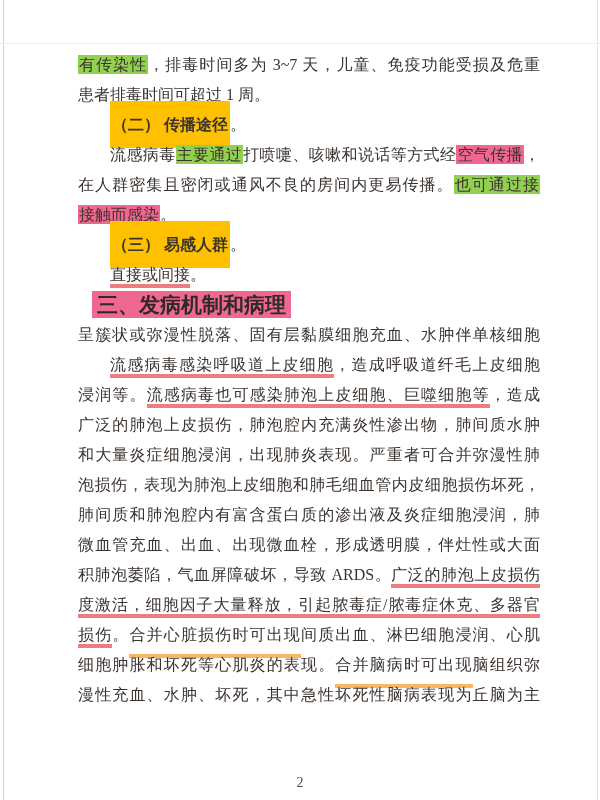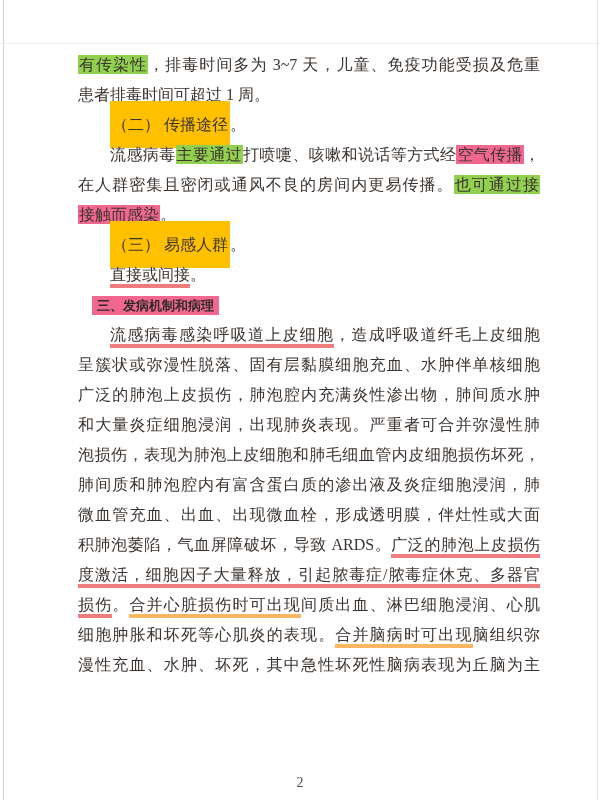--- a/index.html
+++ b/index.html
@@ -38,27 +38,27 @@
     text-align:justify;
     text-align-last:justify;
     text-justify:inter-character;
   }
   .line.left{text-align:left;}
   .line.indent-2{padding-left:32px;}
   .line.indent-1{padding-left:14px;}
   .seg{color:var(--text-color);}
   .seg.highlight-green{background:var(--hl-green);padding:1px 1px;}
   .seg.highlight-pink{background:var(--hl-pink);padding:1px 1px;}
-  .seg.highlight-orange{background:var(--hl-orange);padding:15px 2px;}
+  .seg.highlight-orange{background:var(--hl-orange);padding:15px 2px;font-weight:bold;}
   .seg.underline-pink{border-bottom:4px solid var(--ul-pink);padding-bottom:1px;}
-  .seg.underline-orange{border-bottom:4px solid var(--ul-orange);padding-bottom:1px;}
+  .seg.underline-orange{border-bottom:4px solid var(--ul-orange);padding-bottom:11px;}
   .line.heading .seg{
     font-family:"Liberation Sans","DejaVu Sans",sans-serif;
     font-weight:700;
-    font-size:13px;
+    font-size:21px;
     color:#2d2a28;
   }
   .line.heading .seg.highlight-pink{padding:2px 5px;}
   .page-number{
     position:absolute;left:0;right:0;top:775px;
     text-align:center;
     font-size:14px;color:#4a4a4a;
   }
 </style>
 </head>
@@ -72,22 +72,23 @@
   <div class="doc-body">
       <div class="line justify"><span class="seg highlight-green">有传染性</span><span class="seg normal">，排毒时间多为 3~7 天，儿童、免疫功能受损及危重</span></div>
       <div class="line left"><span class="seg normal">患者排毒时间可超过 1 周。</span></div>
       <div class="line left indent-2"><span class="seg highlight-orange">（二） 传播途径</span><span class="seg normal">。</span></div>
       <div class="line justify indent-2"><span class="seg normal">流感病毒</span><span class="seg highlight-green">主要通过</span><span class="seg normal">打喷嚏、咳嗽和说话等方式经</span><span class="seg highlight-pink">空气传播</span><span class="seg normal">，</span></div>
       <div class="line justify"><span class="seg normal">在人群密集且密闭或通风不良的房间内更易传播。</span><span class="seg highlight-green">也可通过接</span></div>
       <div class="line left"><span class="seg highlight-pink">接触而感染</span><span class="seg normal">。</span></div>
       <div class="line left indent-2"><span class="seg highlight-orange">（三） 易感人群</span><span class="seg normal">。</span></div>
       <div class="line left indent-2"><span class="seg underline-pink">直接或间接</span><span class="seg normal">。</span></div>
       <div class="line left indent-1 heading"><span class="seg highlight-pink">三、发病机制和病理</span></div>
+      <div class="line justify"><span class="seg normal">呈簇状或弥漫性脱落、固有层黏膜细胞充血、水肿伴单核细胞</span></div>
       <div class="line justify indent-2"><span class="seg underline-pink">流感病毒感染呼吸道上皮细胞</span><span class="seg normal">，造成呼吸道纤毛上皮细胞</span></div>
-      <div class="line justify"><span class="seg normal">呈簇状或弥漫性脱落、固有层黏膜细胞充血、水肿伴单核细胞</span></div>
+      <div class="line justify"><span class="seg normal">浸润等。</span><span class="seg underline-pink">流感病毒也可感染肺泡上皮细胞、巨噬细胞等</span><span class="seg normal">，造成</span></div>
       <div class="line justify"><span class="seg normal">广泛的肺泡上皮损伤，肺泡腔内充满炎性渗出物，肺间质水肿</span></div>
       <div class="line justify"><span class="seg normal">和大量炎症细胞浸润，出现肺炎表现。严重者可合并弥漫性肺</span></div>
       <div class="line justify"><span class="seg normal">泡损伤，表现为肺泡上皮细胞和肺毛细血管内皮细胞损伤坏死，</span></div>
       <div class="line justify"><span class="seg normal">肺间质和肺泡腔内有富含蛋白质的渗出液及炎症细胞浸润，肺</span></div>
       <div class="line justify"><span class="seg normal">微血管充血、出血、出现微血栓，形成透明膜，伴灶性或大面</span></div>
       <div class="line justify"><span class="seg normal">积肺泡萎陷，气血屏障破坏，导致 ARDS。</span><span class="seg underline-pink">广泛的肺泡上皮损伤</span></div>
       <div class="line justify"><span class="seg underline-pink">度激活，细胞因子大量释放，引起脓毒症/脓毒症休克、多器官</span></div>
       <div class="line justify"><span class="seg underline-pink">损伤</span><span class="seg normal">。</span><span class="seg underline-orange">合并心脏损伤时可出现</span><span class="seg normal">间质出血、淋巴细胞浸润、心肌</span></div>
       <div class="line justify"><span class="seg normal">细胞肿胀和坏死等心肌炎的表现。</span><span class="seg underline-orange">合并脑病时可出现</span><span class="seg normal">脑组织弥</span></div>
       <div class="line justify"><span class="seg normal">漫性充血、水肿、坏死，其中急性坏死性脑病表现为丘脑为主</span></div>

